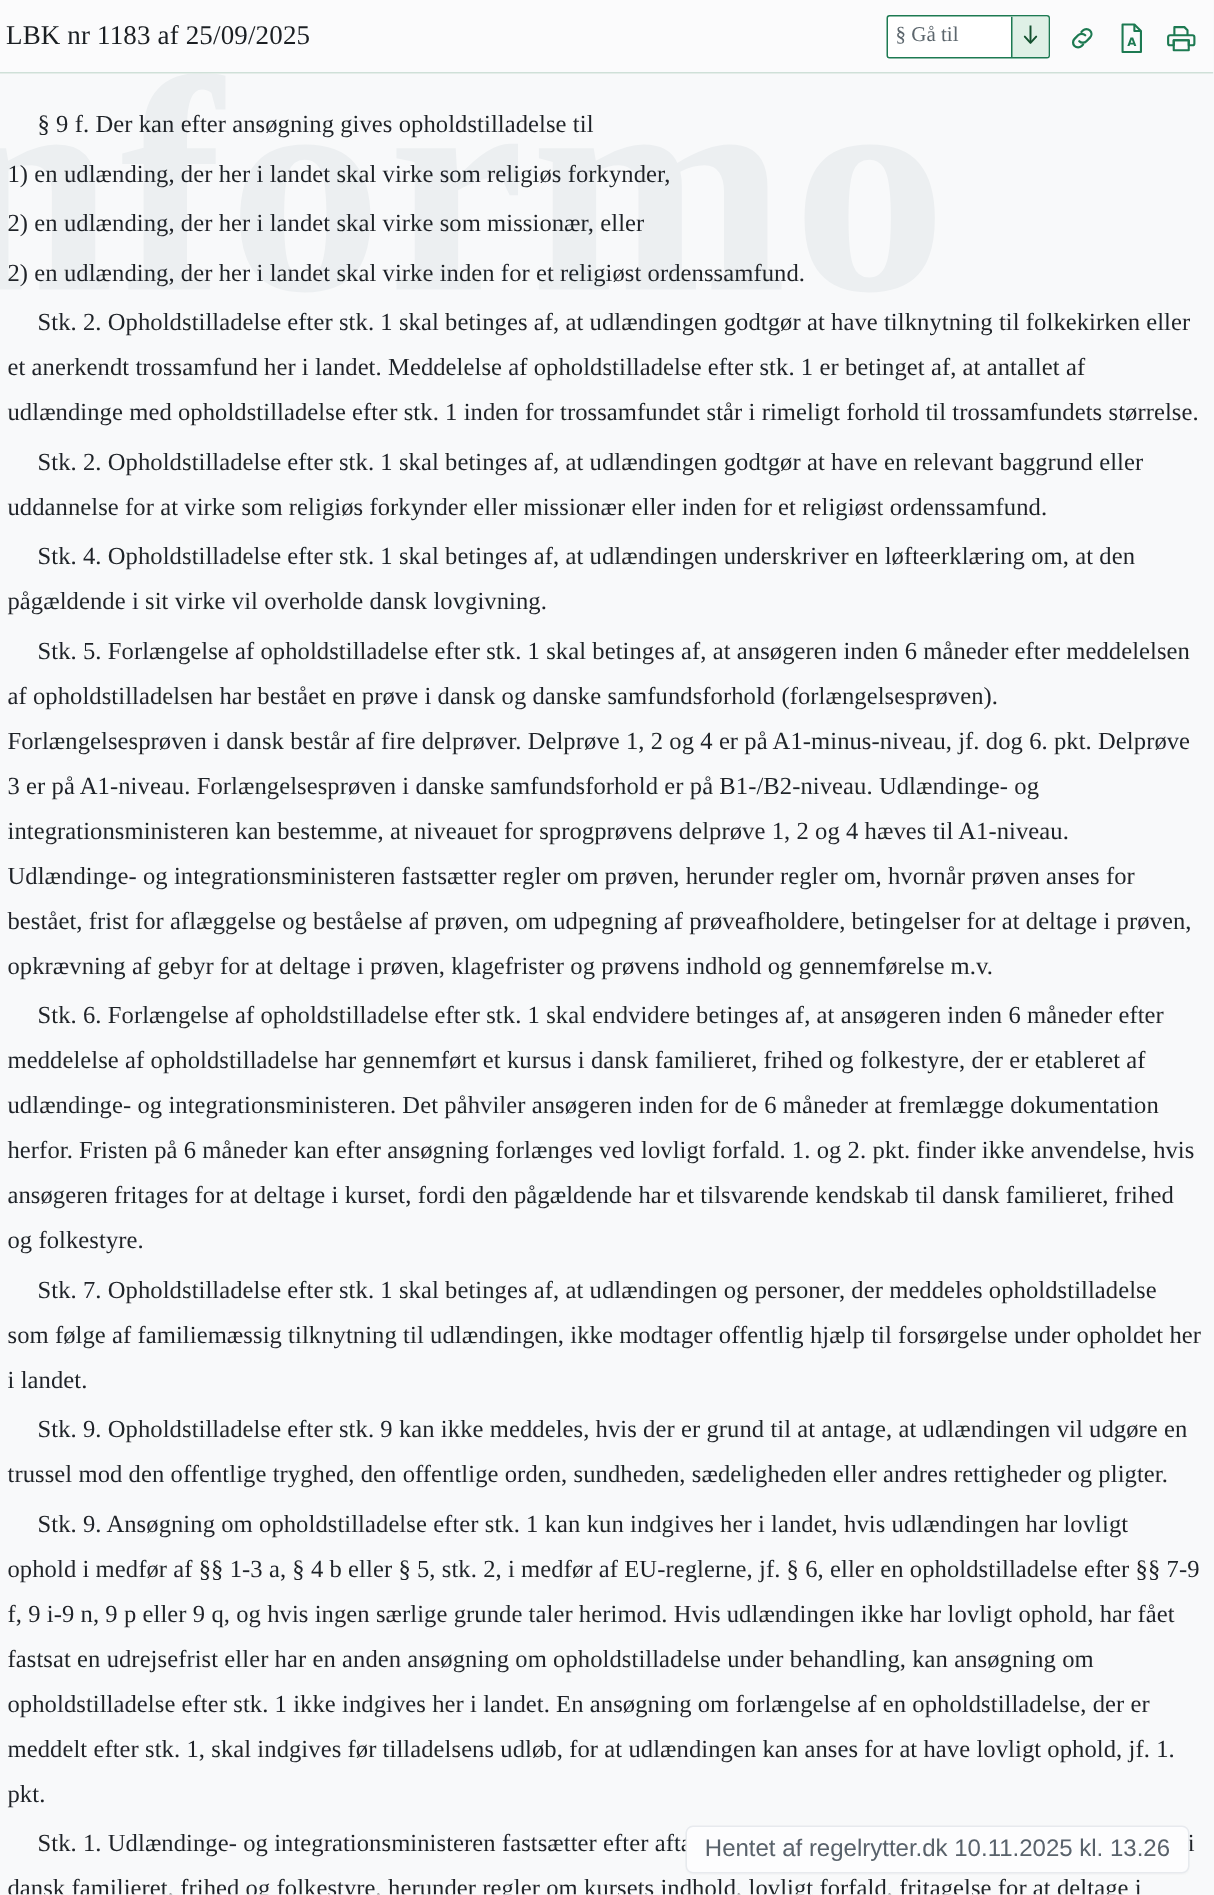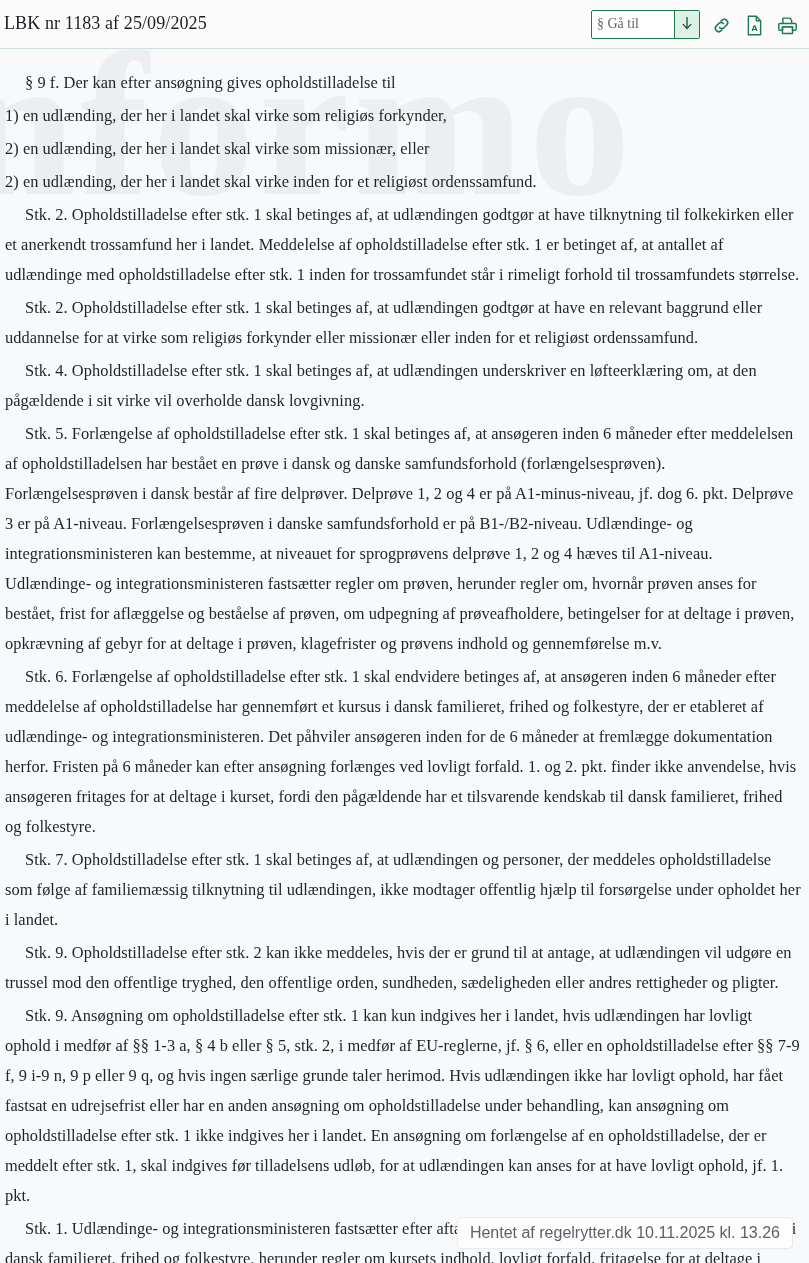--- a/index.html
+++ b/index.html
@@ -231,21 +231,21 @@
 
     <p class="indent stk">
       <span class="lbl">Stk. 6.</span><span> Forlængelse af opholdstilladelse efter stk. 1 skal endvidere betinges af, at ansøgeren inden 6 måneder efter meddelelse af opholdstilladelse har gennemført et kursus i dansk familieret, frihed og folkestyre, der er etableret af udlændinge- og integrationsministeren. Det påhviler ansøgeren inden for de 6 måneder at fremlægge dokumentation herfor. Fristen på 6 måneder kan efter ansøgning forlænges ved lovligt forfald. 1. og 2. pkt. finder ikke anvendelse, hvis ansøgeren fritages for at deltage i kurset, fordi den pågældende har et tilsvarende kendskab til dansk familieret, frihed og folkestyre.</span>
     </p>
 
     <p class="indent stk">
       <span class="lbl">Stk. 7.</span><span> Opholdstilladelse efter stk. 1 skal betinges af, at udlændingen og personer, der meddeles opholdstilladelse som følge af familiemæssig tilknytning til udlændingen, ikke modtager offentlig hjælp til forsørgelse under opholdet her i landet.</span>
     </p>
 
     <p class="indent stk">
-      <span class="lbl">Stk. 9.</span><span> Opholdstilladelse efter stk. 2 kan ikke meddeles, hvis der er grund til at antage, at udlændingen vil udgøre en trussel mod den offentlige tryghed, den offentlige orden, sundheden, sædeligheden eller andres rettigheder og pligter.</span>
+      <span class="lbl">Stk. 9.</span><span> Opholdstilladelse efter stk. 9 kan ikke meddeles, hvis der er grund til at antage, at udlændingen vil udgøre en trussel mod den offentlige tryghed, den offentlige orden, sundheden, sædeligheden eller andres rettigheder og pligter.</span>
     </p>
 
     <p class="indent stk">
       <span class="lbl">Stk. 9.</span><span> Ansøgning om opholdstilladelse efter stk. 1 kan kun indgives her i landet, hvis udlændingen har lovligt ophold i medfør af §§ 1-3 a, § 4 b eller § 5, stk. 2, i medfør af EU-reglerne, jf. § 6, eller en opholdstilladelse efter §§ 7-9 f, 9 i-9 n, 9 p eller 9 q, og hvis ingen særlige grunde taler herimod. Hvis udlændingen ikke har lovligt ophold, har fået fastsat en udrejsefrist eller har en anden ansøgning om opholdstilladelse under behandling, kan ansøgning om opholdstilladelse efter stk. 1 ikke indgives her i landet. En ansøgning om forlængelse af en opholdstilladelse, der er meddelt efter stk. 1, skal indgives før tilladelsens udløb, for at udlændingen kan anses for at have lovligt ophold, jf. 1. pkt.</span>
     </p>
 
     <p class="indent stk">
       <span class="lbl">Stk. 1.</span><span> Udlændinge- og integrationsministeren fastsætter efter aftale med kirkeministeren nærmere regler om kurset i dansk familieret, frihed og folkestyre, herunder regler om kursets indhold, lovligt forfald, fritagelse for at deltage i kurset, ansøgningsproceduren og opkrævning af gebyr for at deltage i kurset, jf. stk. 6.</span>
     </p>
 

